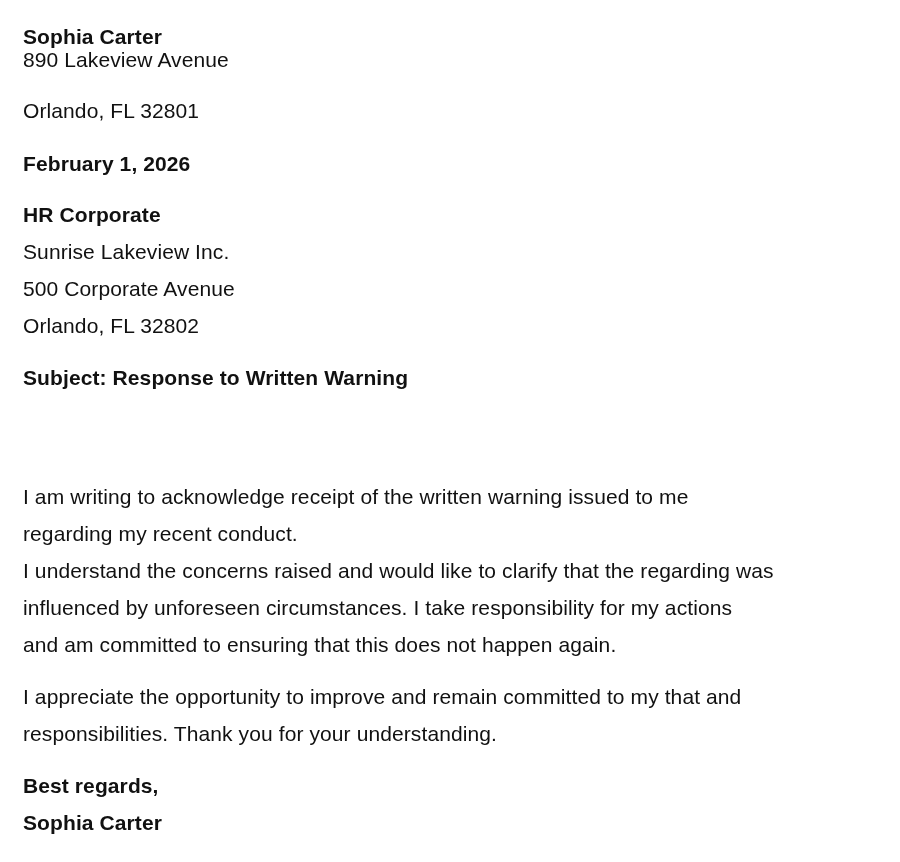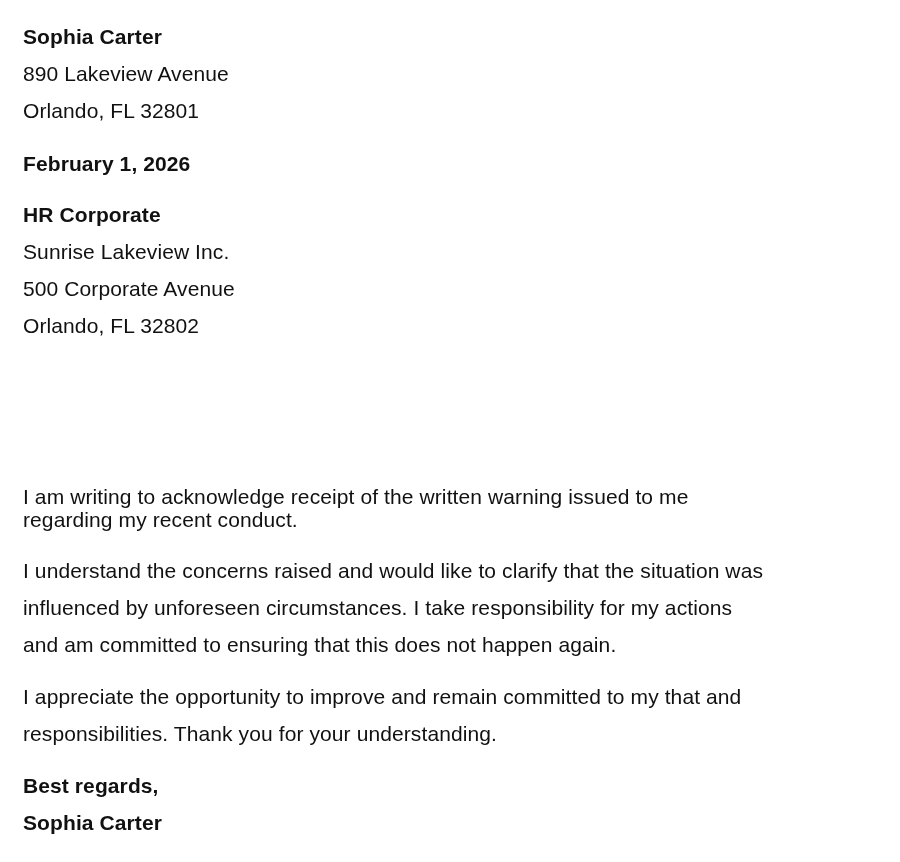--- a/index.html
+++ b/index.html
@@ -16,42 +16,43 @@
     }
     .b { font-weight: bold; }
   </style>
 </head>
 <body>
 
 <div class="page">
 
   <div>
     <div class="line b" style="top:24px">Sophia Carter</div>
-    <div class="line" style="top:61px">890 Lakeview Avenue</div>
+    <div class="line" style="top:47px">890 Lakeview Avenue</div>
     <div class="line" style="top:98px">Orlando, FL 32801</div>
   </div>
 
   <div class="line b" style="top:151px">February 1, 2026</div>
 
   <div>
     <div class="line b" style="top:202px">HR Corporate</div>
     <div class="line" style="top:239px">Sunrise Lakeview Inc.</div>
     <div class="line" style="top:276px">500 Corporate Avenue</div>
     <div class="line" style="top:313px">Orlando, FL 32802</div>
   </div>
 
+  <div class="line b" style="top:365px">Subject: Response to Written Warning</div>
 
 
   <div>
     <div class="line" style="top:484px">I am writing to acknowledge receipt of the written warning issued to me</div>
-    <div class="line" style="top:507px">regarding my recent conduct.</div>
+    <div class="line" style="top:521px">regarding my recent conduct.</div>
   </div>
 
   <div>
-    <div class="line" style="top:558px">I understand the concerns raised and would like to clarify that the situation was</div>
+    <div class="line" style="top:558px">I understand the concerns raised and would like to clarify that the regarding was</div>
     <div class="line" style="top:595px">influenced by unforeseen circumstances. I take responsibility for my actions</div>
     <div class="line" style="top:632px">and am committed to ensuring that this does not happen again.</div>
   </div>
 
   <div>
     <div class="line" style="top:684px">I appreciate the opportunity to improve and remain committed to my that and</div>
     <div class="line" style="top:721px">responsibilities. Thank you for your understanding.</div>
   </div>
 
   <div>

